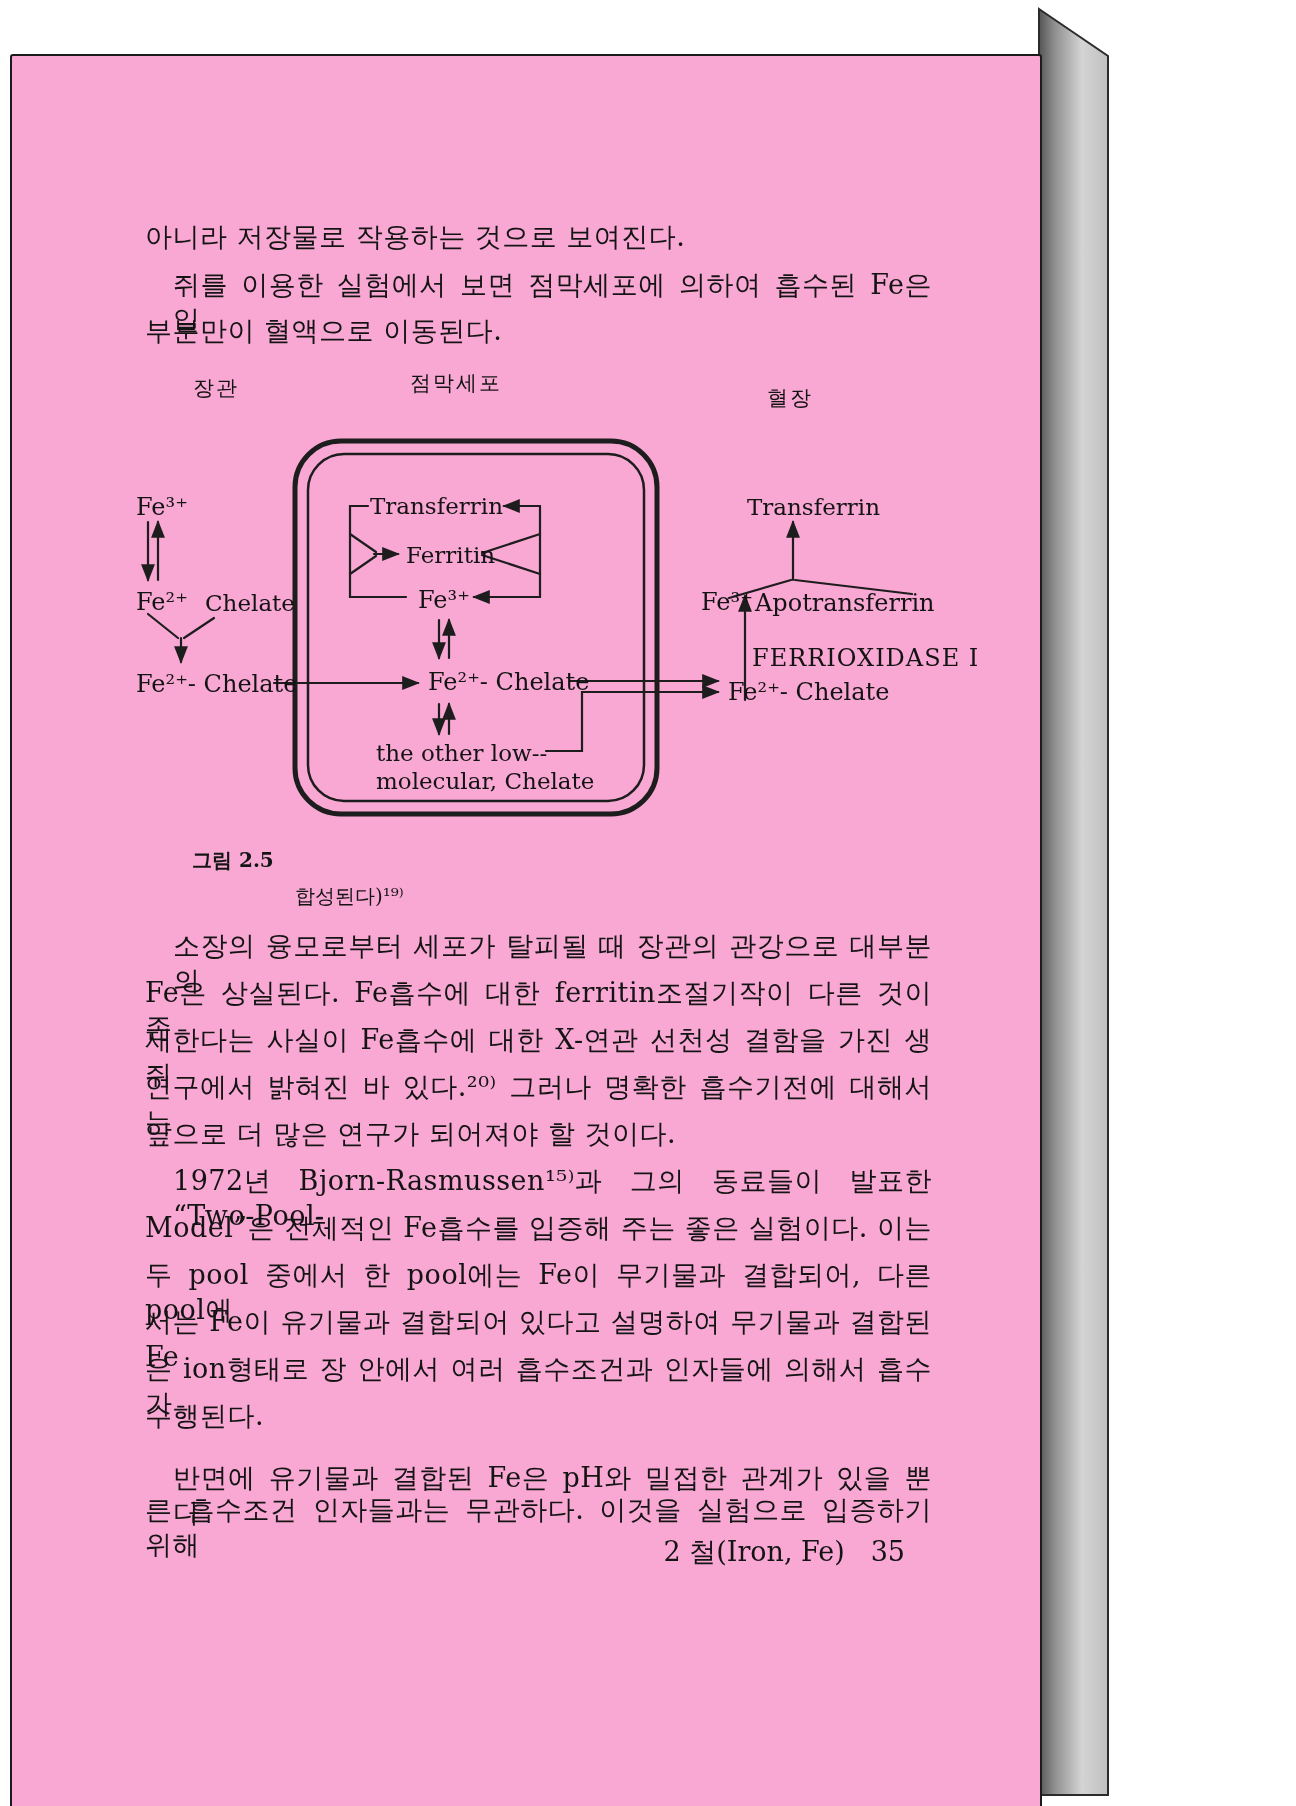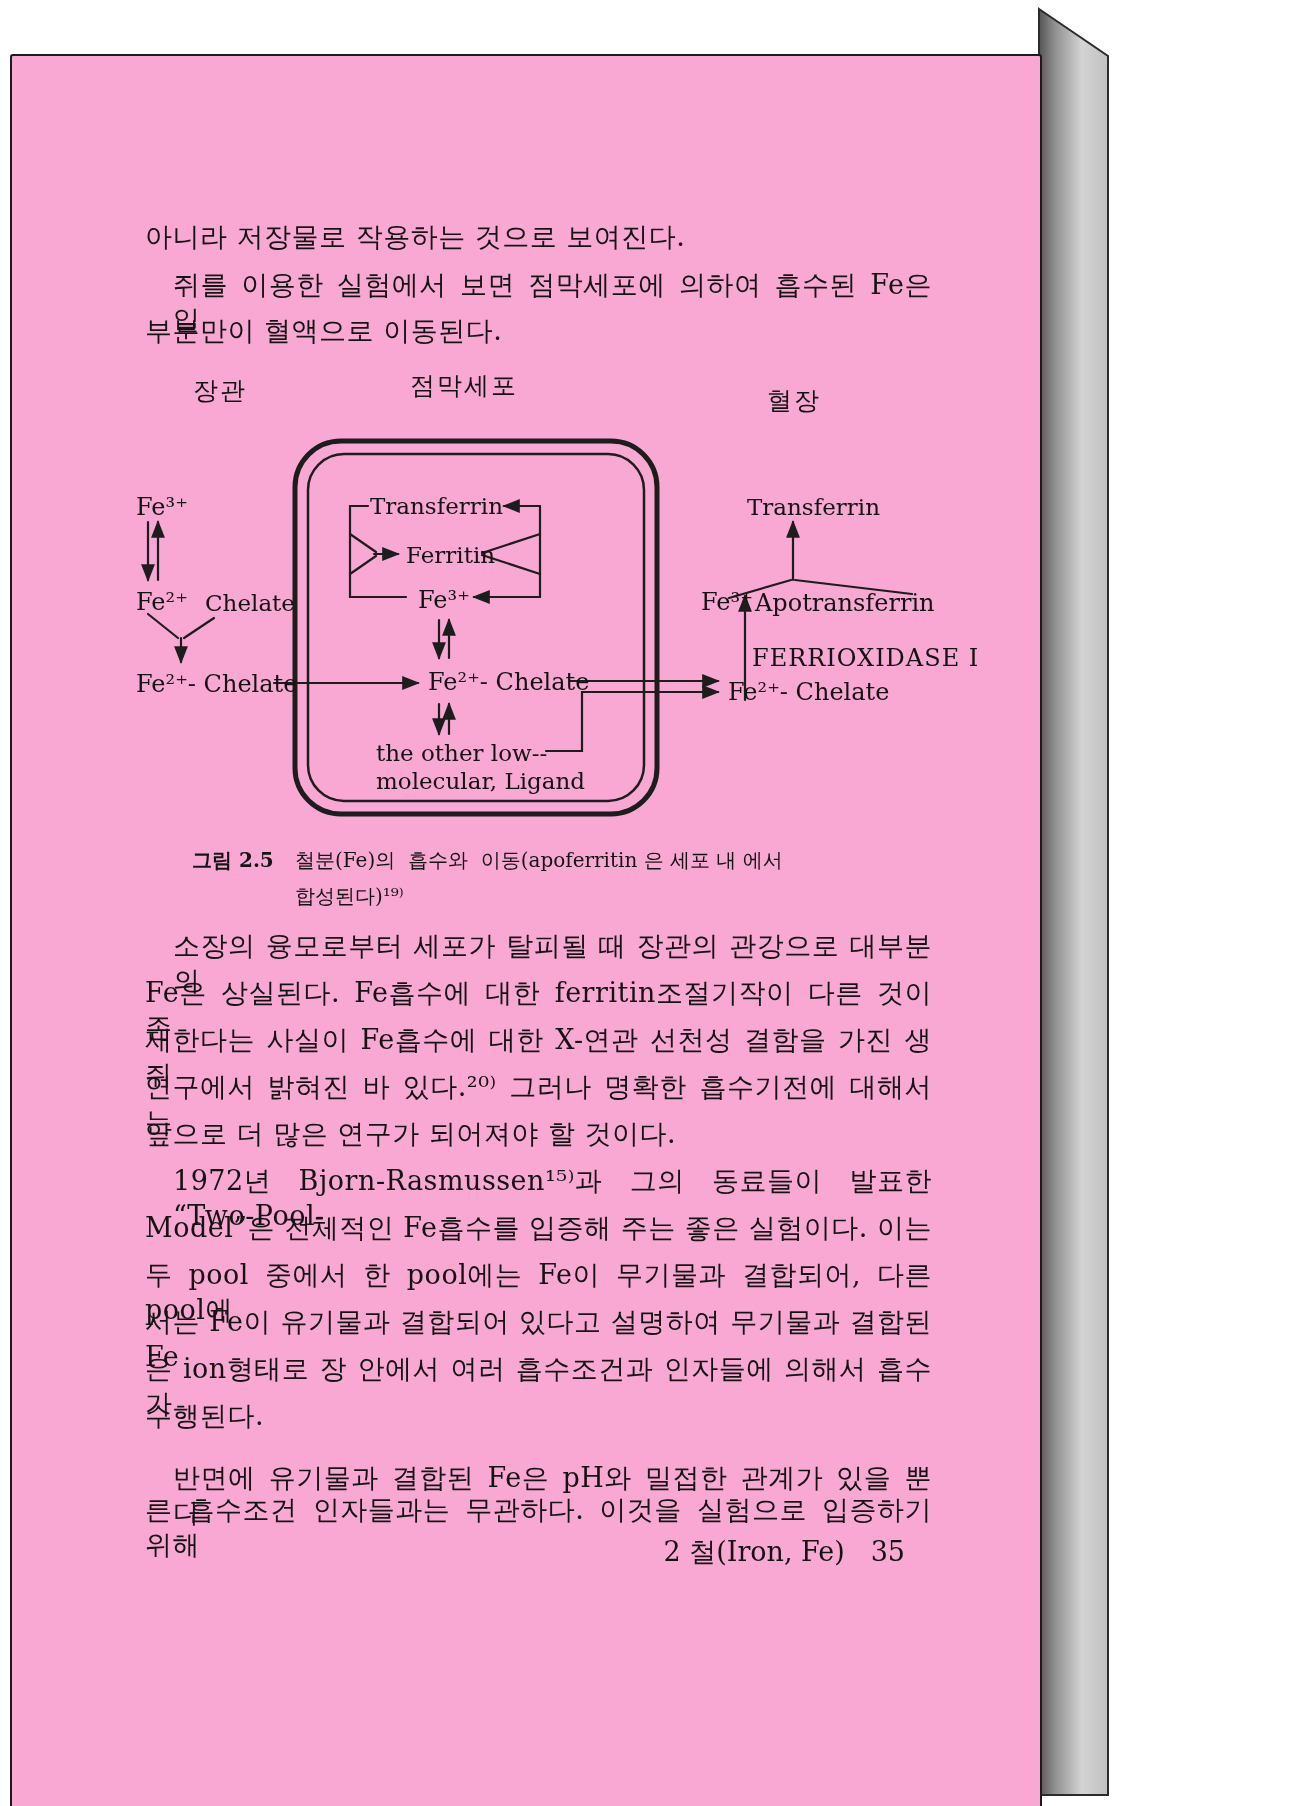--- a/index.html
+++ b/index.html
@@ -18,21 +18,21 @@
   
   .tl { position:absolute; left:133px; width:787px; font-size:27px; line-height:1.3;
         color:#141414; letter-spacing:0.5px; }
   .j  { text-align:justify; text-align-last:justify; }
   .l  { text-align:left; }
   .ind{ padding-left:28px; }
 
   
   .diagram-svg { position:absolute; left:0; top:0; width:1032px; height:780px; }
   .dt  { position:absolute; font-size:23px; color:#131313; white-space:pre; }
-  .hdr { font-size:25px; letter-spacing:2px; }
+  .hdr { font-size:21px; letter-spacing:2px; }
   .fe  { font-size:24px; }
   .small-caps { font-size:24px; letter-spacing:1px; }
 
   
   .cap { position:absolute; font-size:20px; color:#141414; white-space:pre; }
   .cap-label { font-weight:bold; }
 
   .footer { position:absolute; left:133px; top:1478px; width:760px; text-align:right;
             font-size:27px; color:#141414; white-space:pre; }
 </style>
@@ -108,30 +108,29 @@
     <div class="dt fe" style="left:124px;top:437px">Fe³⁺</div>
     <div class="dt fe" style="left:124px;top:532px">Fe²⁺</div>
     <div class="dt" style="left:193px;top:534px">Chelate</div>
     <div class="dt fe" style="left:124px;top:614px">Fe²⁺- Chelate</div>
 
     <div class="dt" style="left:358px;top:437px">Transferrin</div>
     <div class="dt" style="left:394px;top:486px">Ferritin</div>
     <div class="dt fe" style="left:406px;top:530px">Fe³⁺</div>
     <div class="dt fe" style="left:416px;top:612px">Fe²⁺- Chelate</div>
     <div class="dt" style="left:364px;top:684px">the other low--</div>
-    <div class="dt" style="left:364px;top:712px">molecular, Ligand</div>
+    <div class="dt" style="left:364px;top:712px">molecular, Chelate</div>
 
     <div class="dt" style="left:735px;top:438px">Transferrin</div>
     <div class="dt fe" style="left:689px;top:532px">Fe³⁺</div>
     <div class="dt fe" style="left:743px;top:533px">Apotransferrin</div>
     <div class="dt small-caps" style="left:740px;top:588px">FERRIOXIDASE I</div>
     <div class="dt fe" style="left:716px;top:622px">Fe²⁺- Chelate</div>
 
     <div class="cap cap-label" style="left:180px;top:791px">그림 2.5</div>
-    <div class="cap" style="left:283px;top:791px">철분(Fe)의  흡수와  이동(apoferritin 은 세포 내 에서</div>
     <div class="cap" style="left:283px;top:827px">합성된다)¹⁹⁾</div>
 
     <div class="tl j ind" style="top:872px">소장의 융모로부터 세포가 탈피될 때 장관의 관강으로 대부분의</div>
     <div class="tl j" style="top:919px">Fe은 상실된다. Fe흡수에 대한 ferritin조절기작이 다른 것이 존</div>
     <div class="tl j" style="top:966px">재한다는 사실이 Fe흡수에 대한 X-연관 선천성 결함을 가진 생쥐</div>
     <div class="tl j" style="top:1013px">연구에서 밝혀진 바 있다.²⁰⁾ 그러나 명확한 흡수기전에 대해서는</div>
     <div class="tl l" style="top:1060px">앞으로 더 많은 연구가 되어져야 할 것이다.</div>
     <div class="tl j ind" style="top:1107px">1972년 Bjorn-Rasmussen¹⁵⁾과 그의 동료들이 발표한 “Two-Pool-</div>
     <div class="tl j" style="top:1154px">Model”은 전체적인 Fe흡수를 입증해 주는 좋은 실험이다. 이는</div>
     <div class="tl j" style="top:1201px">두 pool 중에서 한 pool에는 Fe이 무기물과 결합되어, 다른 pool에</div>

